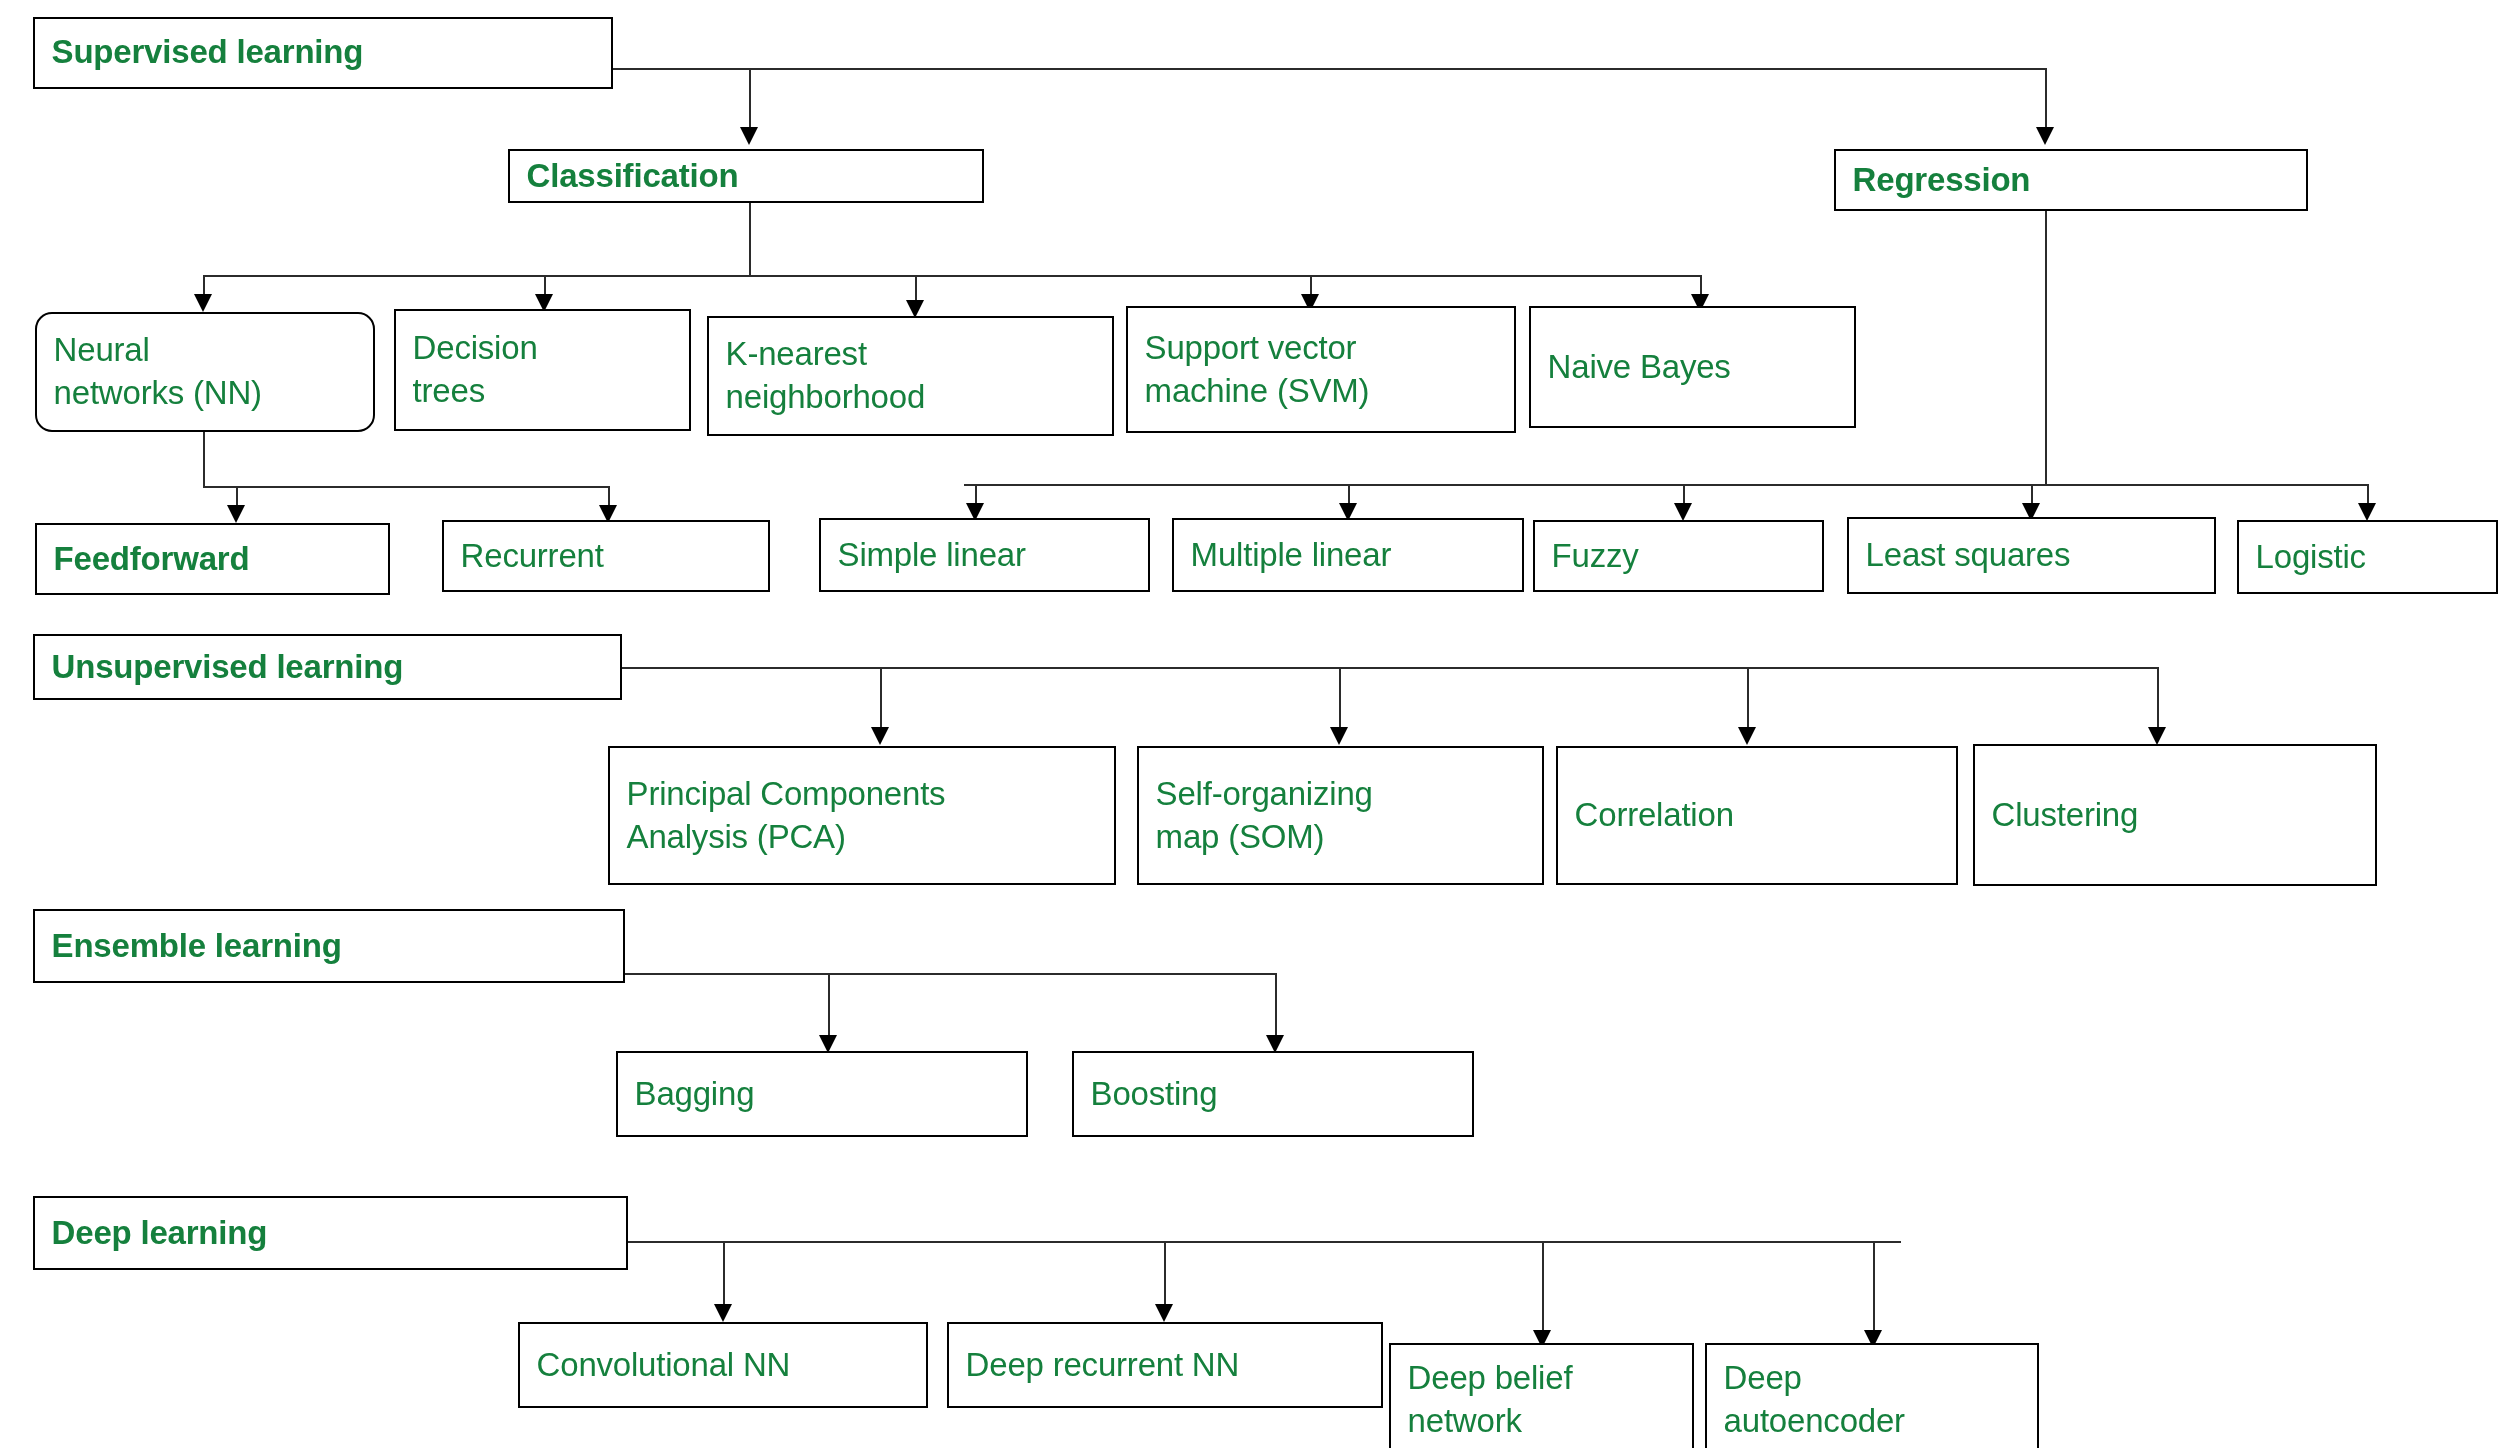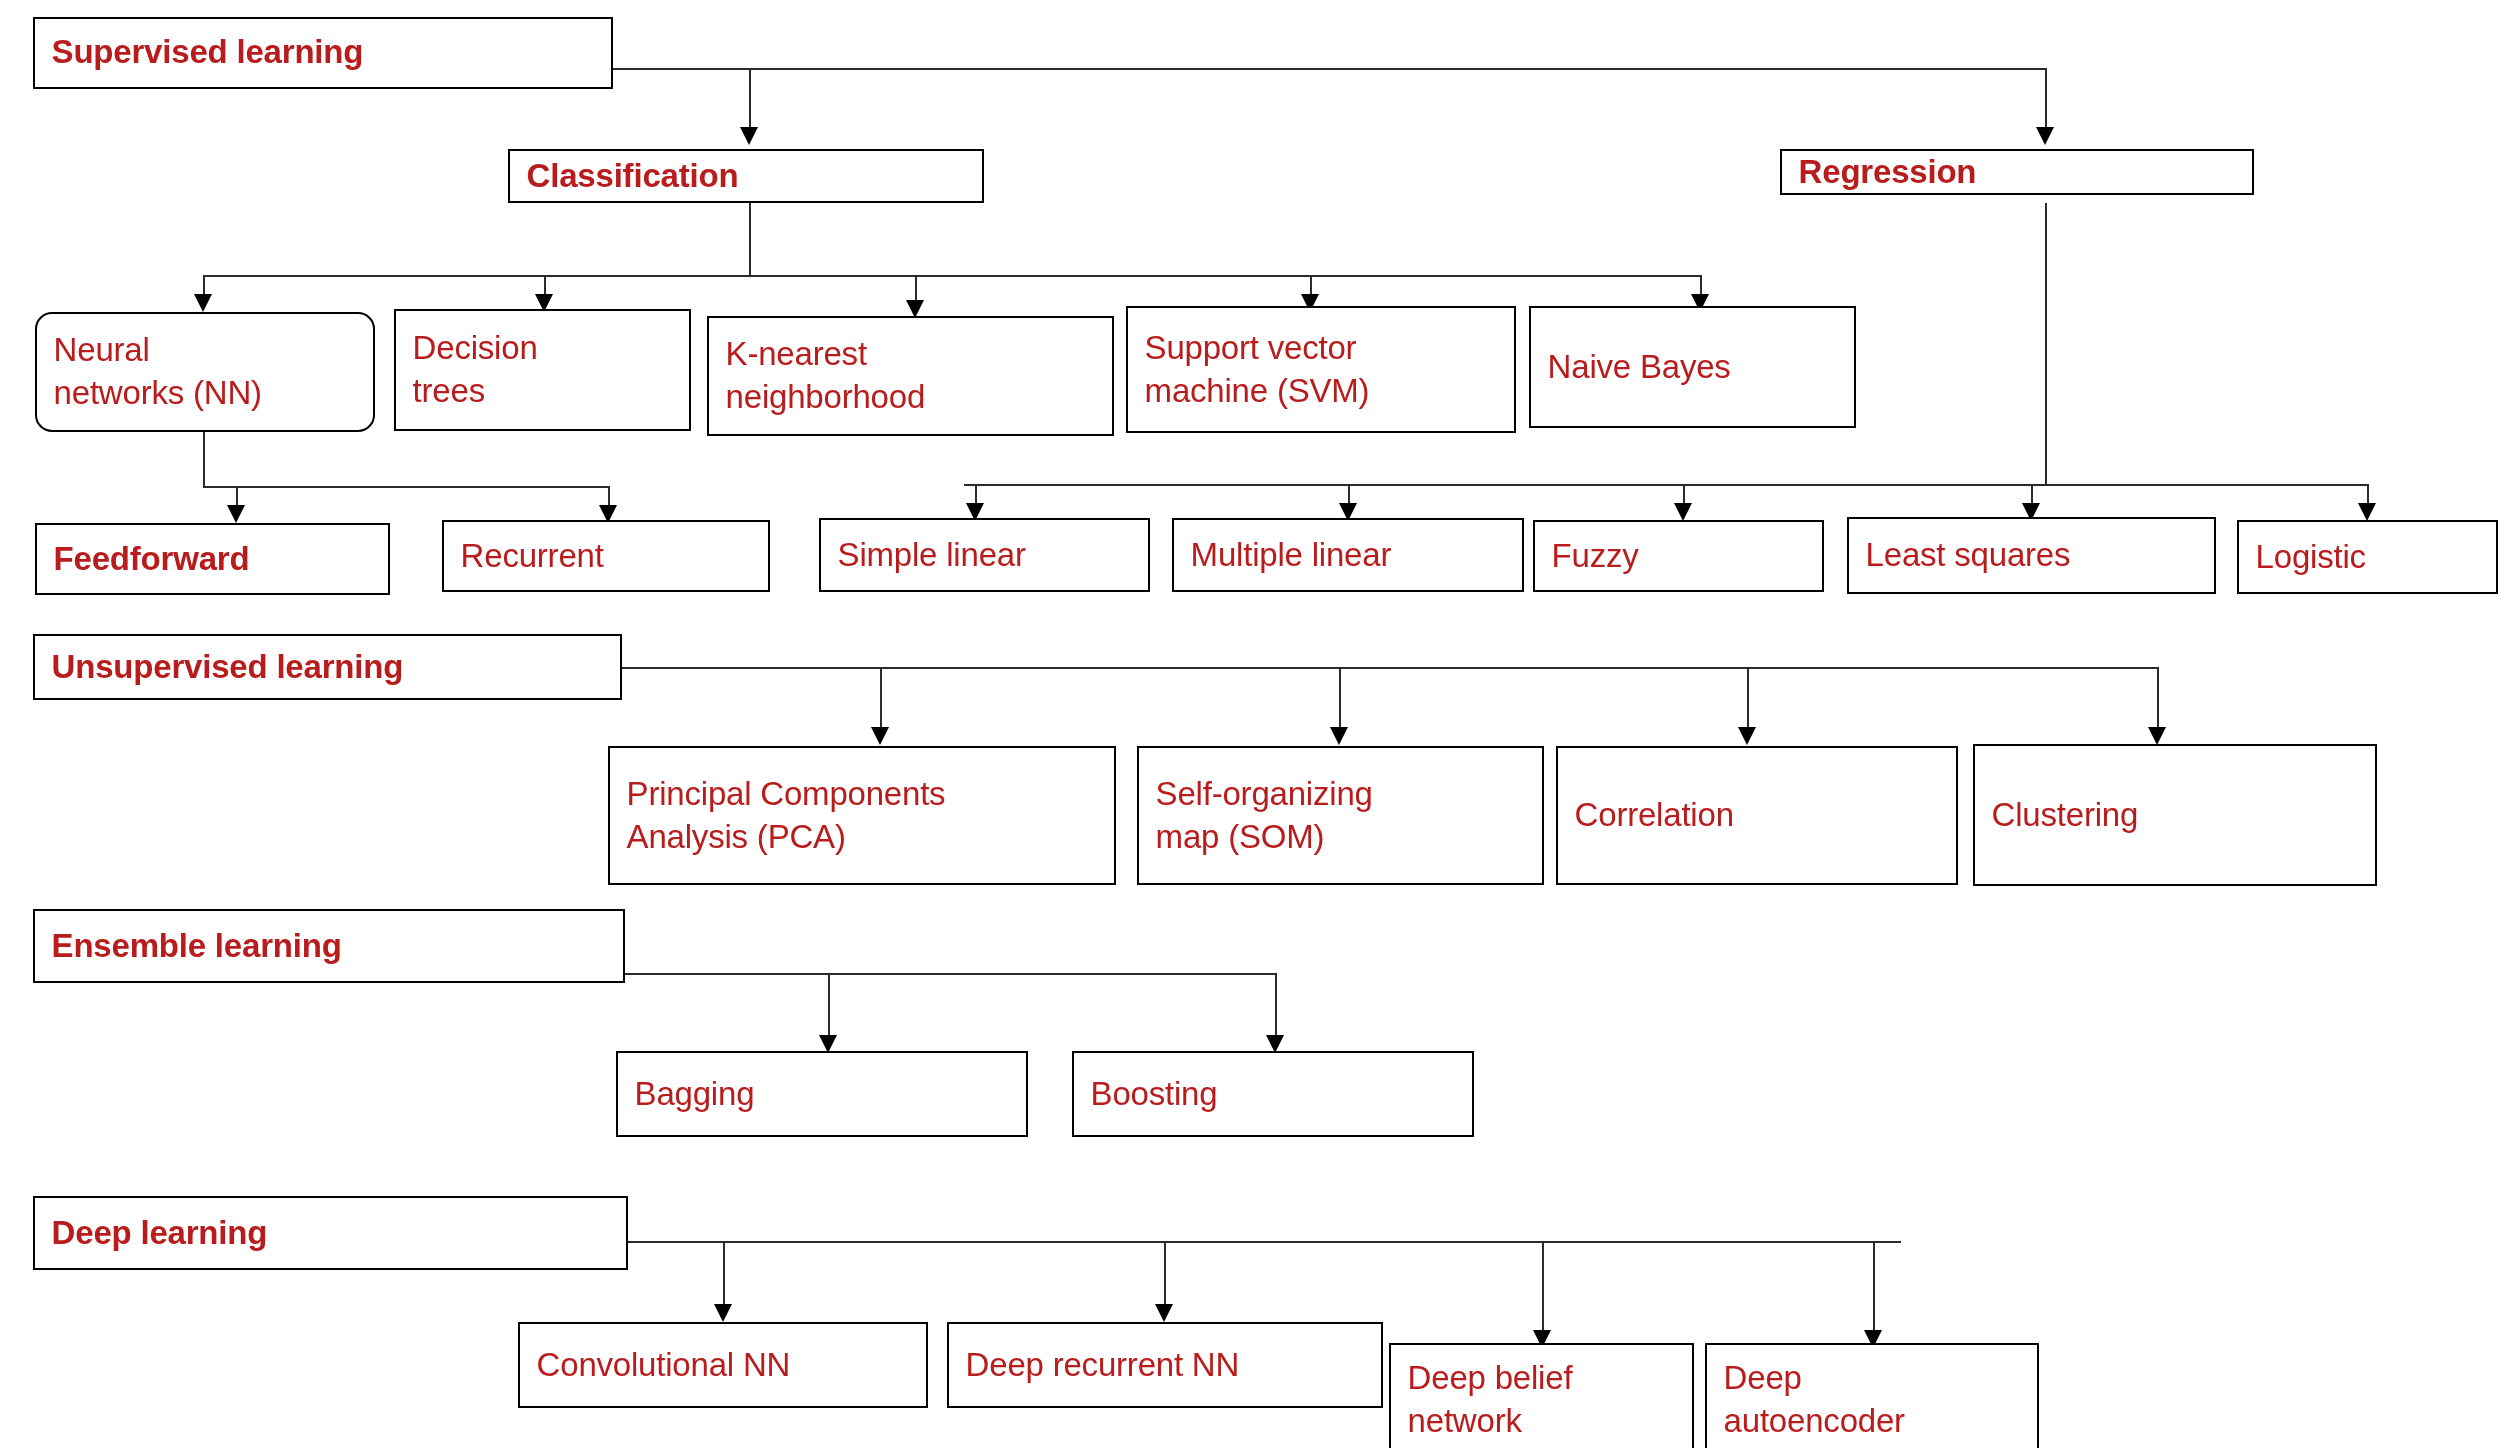--- a/index.html
+++ b/index.html
@@ -18,21 +18,21 @@
     border:2.3px solid #000000;
     display:flex;
     align-items:center;
     padding-left:16.6px;
     padding-right:7.5px;
     z-index:3;
   }
   .node .lbl{
     font-size:33px;
     line-height:1.30;
-    color:#b91c1c;
+    color:#15803d;
     letter-spacing:-0.2px;
     white-space:pre-line;
   }
   .node.root .lbl{font-weight:bold;}
   
   .hline{position:absolute;background:#2b2b2b;height:2.3px;z-index:1;}
   .vline{position:absolute;background:#2b2b2b;width:2.3px;z-index:1;}
   .arrow{
     position:absolute;
     width:0;height:0;
@@ -53,21 +53,21 @@
 
   <div class="hline" style="left:613px; top:68px; width:1434px;"></div>
   <div class="vline" style="left:749px; top:68px; height:63px;"></div>
   <div class="arrow" style="left:740px; top:127px;"></div>
   <div class="vline" style="left:2045px; top:68px; height:63px;"></div>
   <div class="arrow" style="left:2036px; top:127px;"></div>
 
   <div class="node root" style="left:508px; top:149px; width:476px; height:54px;">
     <span class="lbl">Classification</span>
   </div>
-  <div class="node root" style="left:1780px; top:149px; width:474px; height:46px;text-align:right;">
+  <div class="node root" style="left:1834px; top:149px; width:474px; height:62px;text-align:right;">
     <span class="lbl">Regression</span>
   </div>
 
   <div class="vline" style="left:749px; top:203px; height:72px;"></div>
   <div class="hline" style="left:203px; top:275px; width:1499px;"></div>
 
   <div class="vline" style="left:203px; top:275px; height:24px;"></div>
   <div class="arrow" style="left:194px; top:294px;"></div>
 
   <div class="vline" style="left:544px; top:275px; height:24px;"></div>

